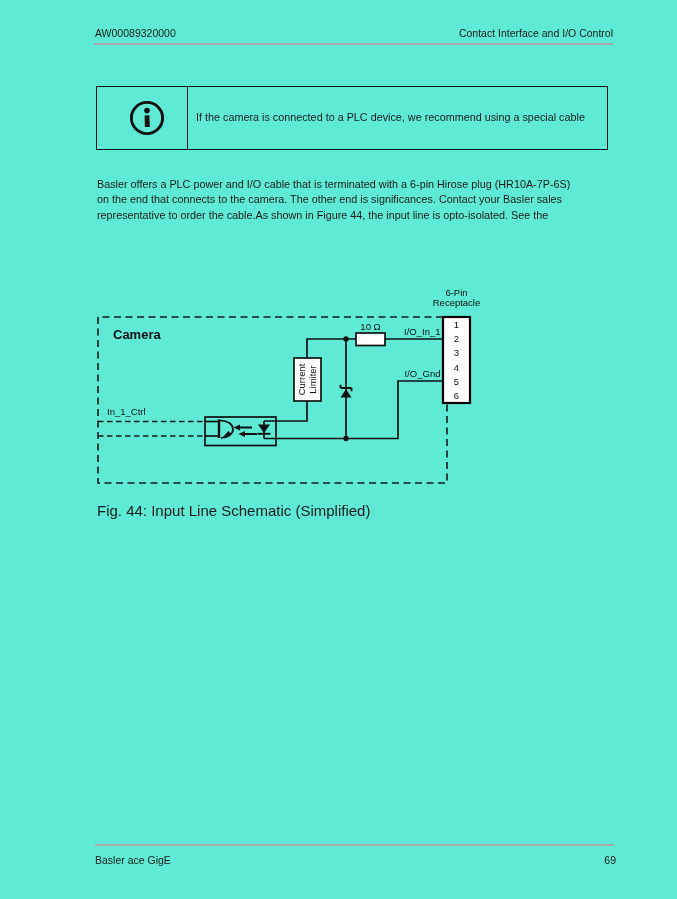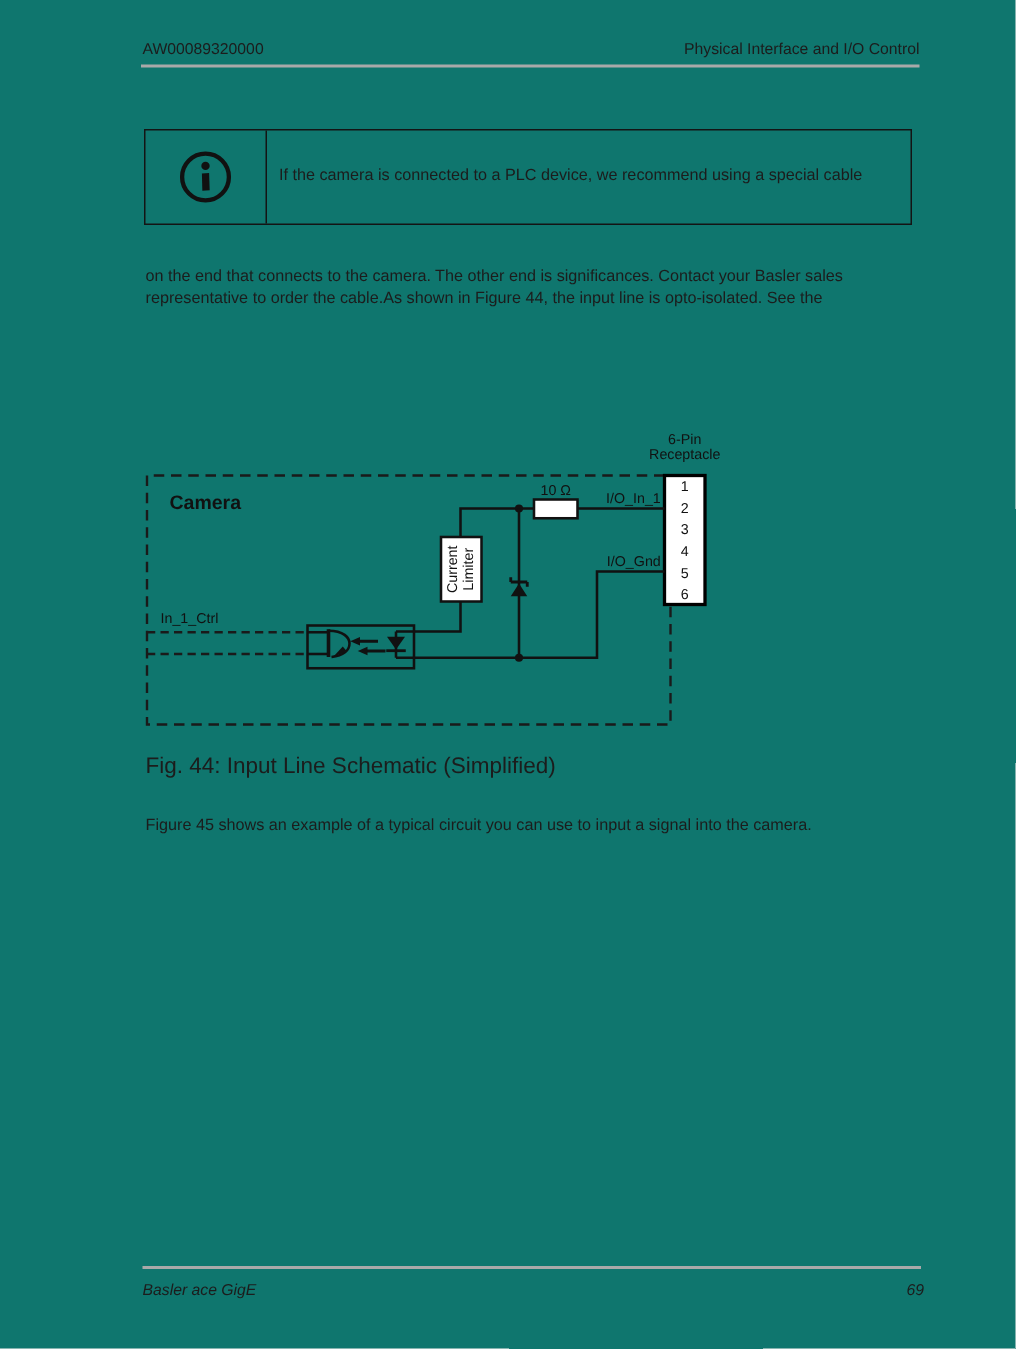--- a/index.html
+++ b/index.html
@@ -1,35 +1,35 @@
 <!DOCTYPE html>
 <html><head>
 <meta charset="utf-8">
 <style>
   html,body{margin:0;padding:0;background:#e8e8e8;}
   .page{
     position:relative;
     width:677px;height:899px;
-    background:#0f766e;
+    background:#5eead4;
     font-family:"Liberation Sans", sans-serif;
     color:#1c1c1c;
     overflow:hidden;
   }
   .abs{position:absolute;}
   .header-row{
     left:95px;right:64px;top:26px;height:14px;
     display:flex;justify-content:space-between;
     font-size:10.5px;line-height:14px;
   }
   .rule{height:2px;background:#a9a9a9;}
   .header-rule{left:94px;top:43px;width:519px;}
   .note-box{
     left:96px;top:86px;width:512px;height:64px;
     border:1.6px solid #141414;box-sizing:border-box;
-    display:flex;align-items:stretch;
+    display:flex;align-items:stretch;padding-left:10px;
   }
   .note-icon-cell{
     width:80px;flex:0 0 80px;
     border-right:1.6px solid #141414;
     display:flex;align-items:center;justify-content:center;
   }
   .note-text{
     display:flex;flex-direction:column;justify-content:center;
     padding-left:8px;font-size:10.8px;line-height:15.6px;
   }
@@ -37,49 +37,50 @@
     left:97px;top:177px;
     font-size:10.8px;line-height:15.35px;
   }
   .paragraph div{white-space:nowrap;}
   .caption{left:97px;top:502px;font-size:15px;}
   .following{left:97px;top:544px;font-size:10.8px;white-space:nowrap;}
   .footer-rule{left:95px;top:844px;width:519px;}
   .footer-row{
     left:95px;right:61px;top:854px;
     display:flex;justify-content:space-between;
-    font-size:10.5px;line-height:13px;font-style:italic;
+    font-size:10.5px;line-height:13px;
   }
   svg text{font-family:"Liberation Sans", sans-serif;fill:#111;}
 </style>
 </head>
 <body>
 
 <div class="page">
 
   <div class="abs header-row">
     <span>AW00089320000</span>
-    <span>Physical Interface and I/O Control</span>
+    <span>Contact Interface and I/O Control</span>
   </div>
   <div class="abs rule header-rule"></div>
 
   <div class="abs note-box">
     <div class="note-icon-cell">
       <svg width="62" height="62" viewBox="0 0 62 62">
         <circle cx="31" cy="31" r="15.6" fill="none" stroke="#111" stroke-width="2.9"></circle>
         <circle cx="31" cy="23.6" r="2.8" fill="#111"></circle>
         <path d="M28.6,28.6 L33.4,28.3 L33.8,39.9 L28.9,40.1 Z" fill="#111"></path>
       </svg>
     </div>
     <div class="note-text">
       <div>If the camera is connected to a PLC device, we recommend using a special cable</div>
     </div>
   </div>
 
   <div class="abs paragraph">
+    <div>Basler offers a PLC power and I/O cable that is terminated with a 6-pin Hirose plug (HR10A-7P-6S)</div>
     <div>on the end that connects to the camera. The other end is significances. Contact your Basler sales</div>
     <div>representative to order the cable.As shown in Figure 44, the input line is opto-isolated. See the</div>
   </div>
 
   <svg class="abs" style="left:88px;top:283px;" width="395" height="213" viewBox="88 283 395 213">
 
     <path d="M443,317 L98,317 L98,483 L447,483 L447,404" fill="none" stroke="#1a1a1a" stroke-width="1.6" stroke-dasharray="7,4.5"></path>
     <text x="113" y="339" font-size="13" font-weight="bold">Camera</text>
 
     <text x="456.5" y="296" font-size="9.5" text-anchor="middle">6-Pin</text>
@@ -133,21 +134,20 @@
       <polygon points="222.5,437.5 228.5,431 231.5,434.5" fill="#111"></polygon>
     </g>
 
     <line x1="98" y1="421.5" x2="205" y2="421.5" stroke="#1a1a1a" stroke-width="1.6" stroke-dasharray="5.5,3.5"></line>
     <line x1="98" y1="436" x2="205" y2="436" stroke="#1a1a1a" stroke-width="1.6" stroke-dasharray="5.5,3.5"></line>
     <text x="107" y="415" font-size="9.5">In_1_Ctrl</text>
   </svg>
 
   <div class="abs caption">Fig. 44: Input Line Schematic (Simplified)</div>
 
-  <div class="abs following">Figure 45 shows an example of a typical circuit you can use to input a signal into the camera.</div>
 
   <div class="abs rule footer-rule"></div>
   <div class="abs footer-row">
     <span>Basler ace GigE</span>
     <span>69</span>
   </div>
 
 </div>
 
 </body></html>

